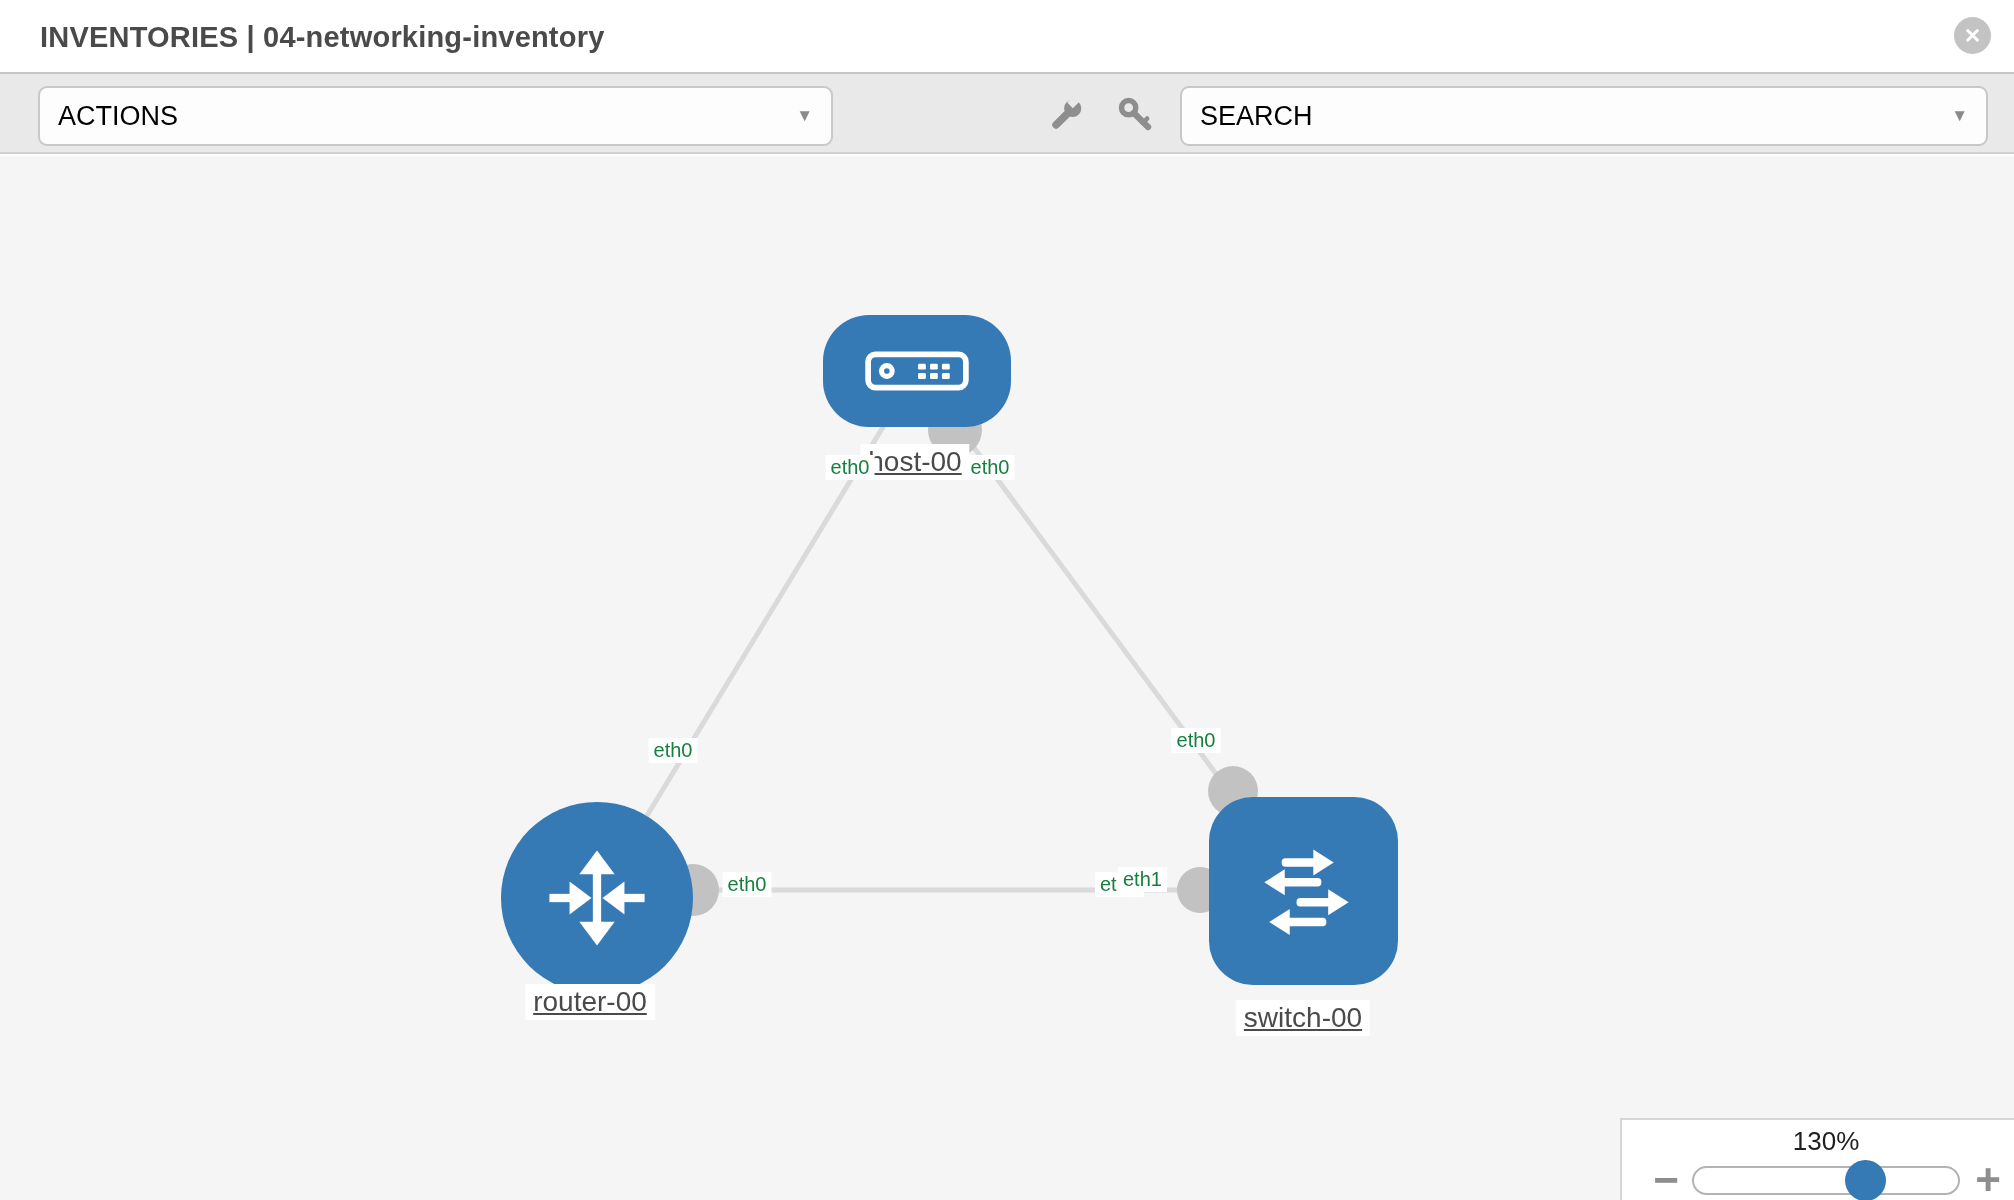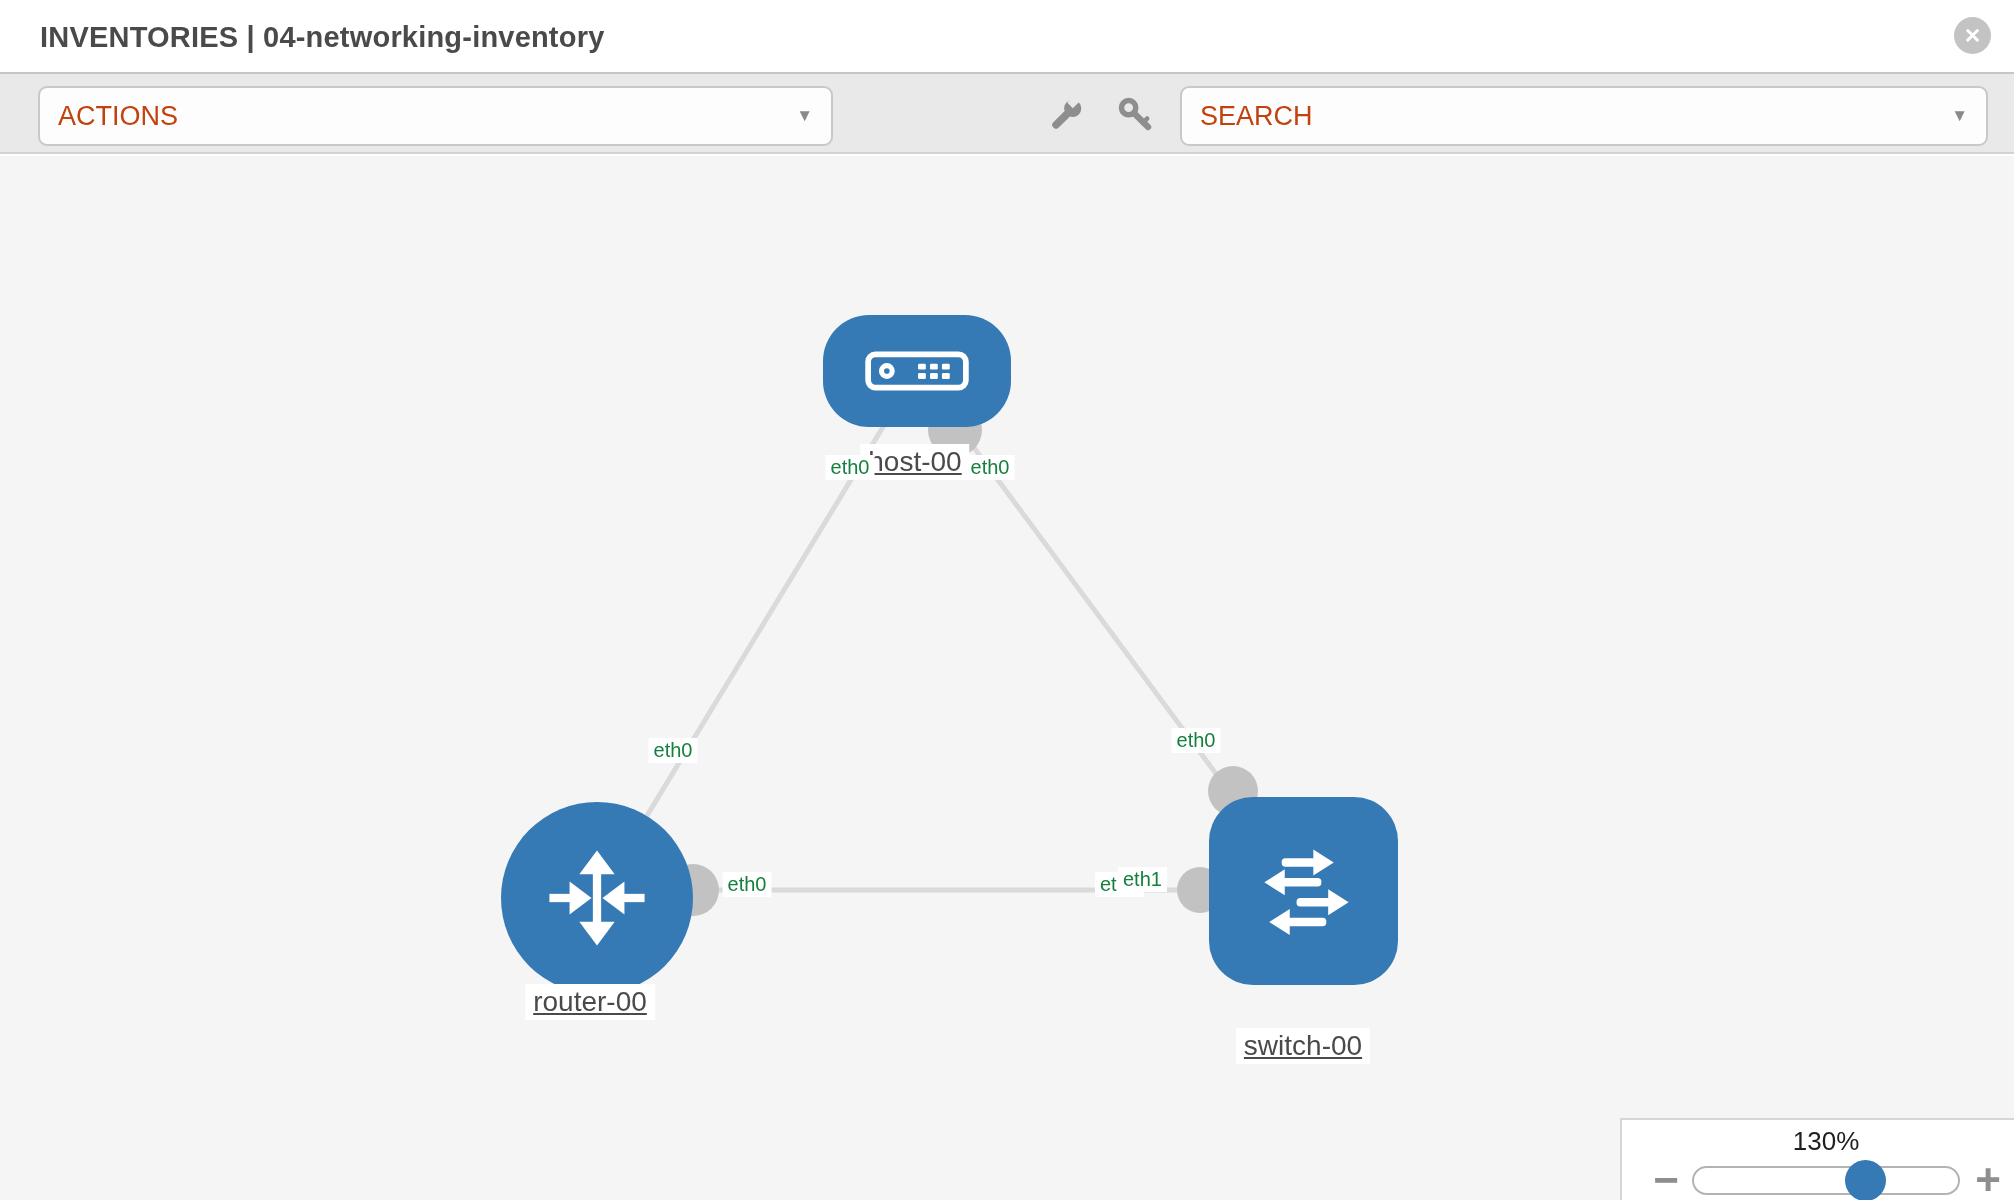--- a/index.html
+++ b/index.html
@@ -17,21 +17,21 @@
                cursor:pointer; }
 
   
   .toolbar { position:absolute; left:0; top:72px; width:2014px; height:82px;
              background:#e9e9e9; border-top:2px solid #c6c6c6; border-bottom:2px solid #d2d2d2; }
   .dropdown { position:absolute; top:12px; height:60px; background:#fdfdfd;
               border:2px solid #c8c8c8; border-radius:9px; display:flex; align-items:center;
               justify-content:space-between; padding:0 18px; cursor:pointer; }
   .dd-actions { left:38px;  width:795px; }
   .dd-search  { left:1180px; width:808px;align-items:center; }
-  .dd-label { font-size:27px; color:#c2410c; }
+  .dd-label { font-size:27px; color:#000000; }
   .caret { font-size:17px; color:#8a8a8a; }
   .tool-icon { position:absolute; top:9px; width:64px; height:64px; display:flex;
                align-items:center; justify-content:center; cursor:pointer; }
   .ti-wrench { left:1034px; }
   .ti-key    { left:1104px; }
 
   
   .canvas { position:absolute; left:0; top:156px; width:2014px; height:1044px; background:#f5f5f5; }
   .links  { position:absolute; left:0; top:0; }
   .node   { position:absolute; background:#3579b5; display:flex; align-items:center;
@@ -155,21 +155,21 @@
           <rect x="44" y="55.6" width="28" height="6.8" rx="3"></rect>
           <polygon points="86,59 69.5,48.5 69.5,69.5"></polygon>
           <rect x="36" y="71.6" width="32" height="6.8" rx="3"></rect>
           <polygon points="22,75 38.5,64.5 38.5,85.5"></polygon>
         </g>
       </svg>
     </div>
 
     <div class="chip node-label" style="left:915px; top:288px;">host-00</div>
     <div class="chip node-label" style="left:590px; top:828px;">router-00</div>
-    <div class="chip node-label" style="left:1303px; top:844px;margin-top:28px;">switch-00</div>
+    <div class="chip node-label" style="left:1303px; top:844px;">switch-00</div>
 
     <div class="chip if-label if-center" style="left:850px; top:299px;">eth0</div>
     <div class="chip if-label if-center" style="left:990px; top:299px;">eth0</div>
     <div class="chip if-label if-center" style="left:673px; top:582px;">eth0</div>
     <div class="chip if-label if-center" style="left:1196px; top:572px;">eth0</div>
     <div class="chip if-label if-center" style="left:747px; top:716px;">eth0</div>
     <div class="chip if-label" style="left:1095px; top:716px;">eth0</div>
     <div class="chip if-label" style="left:1118px; top:685px;margin-top:26px;">eth1</div>
   </div>
 

